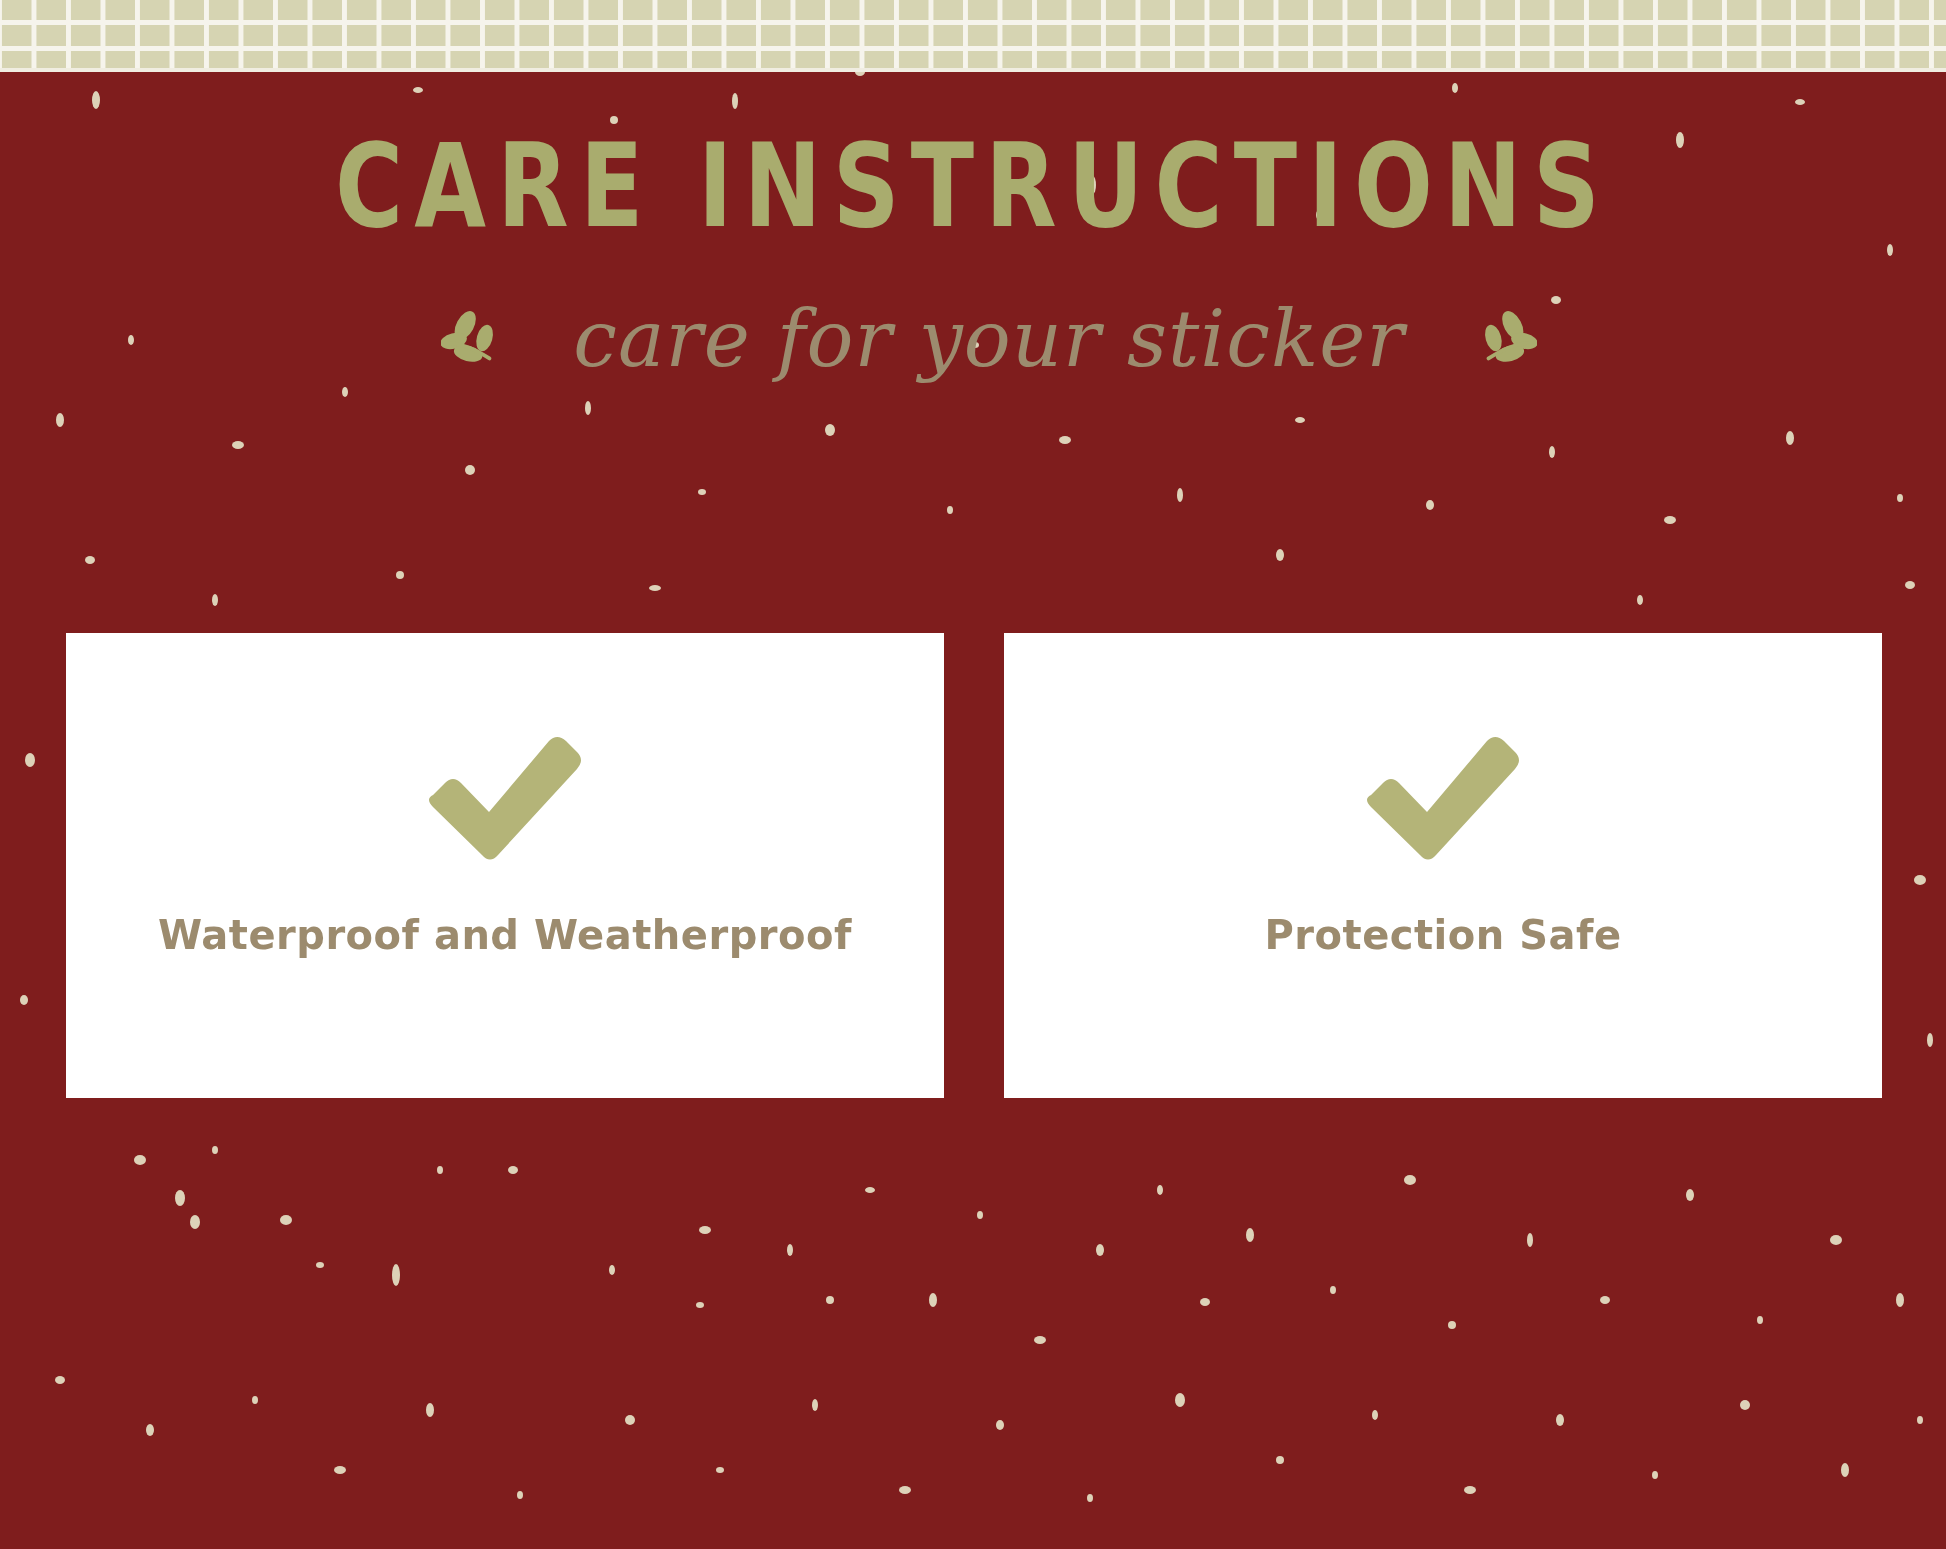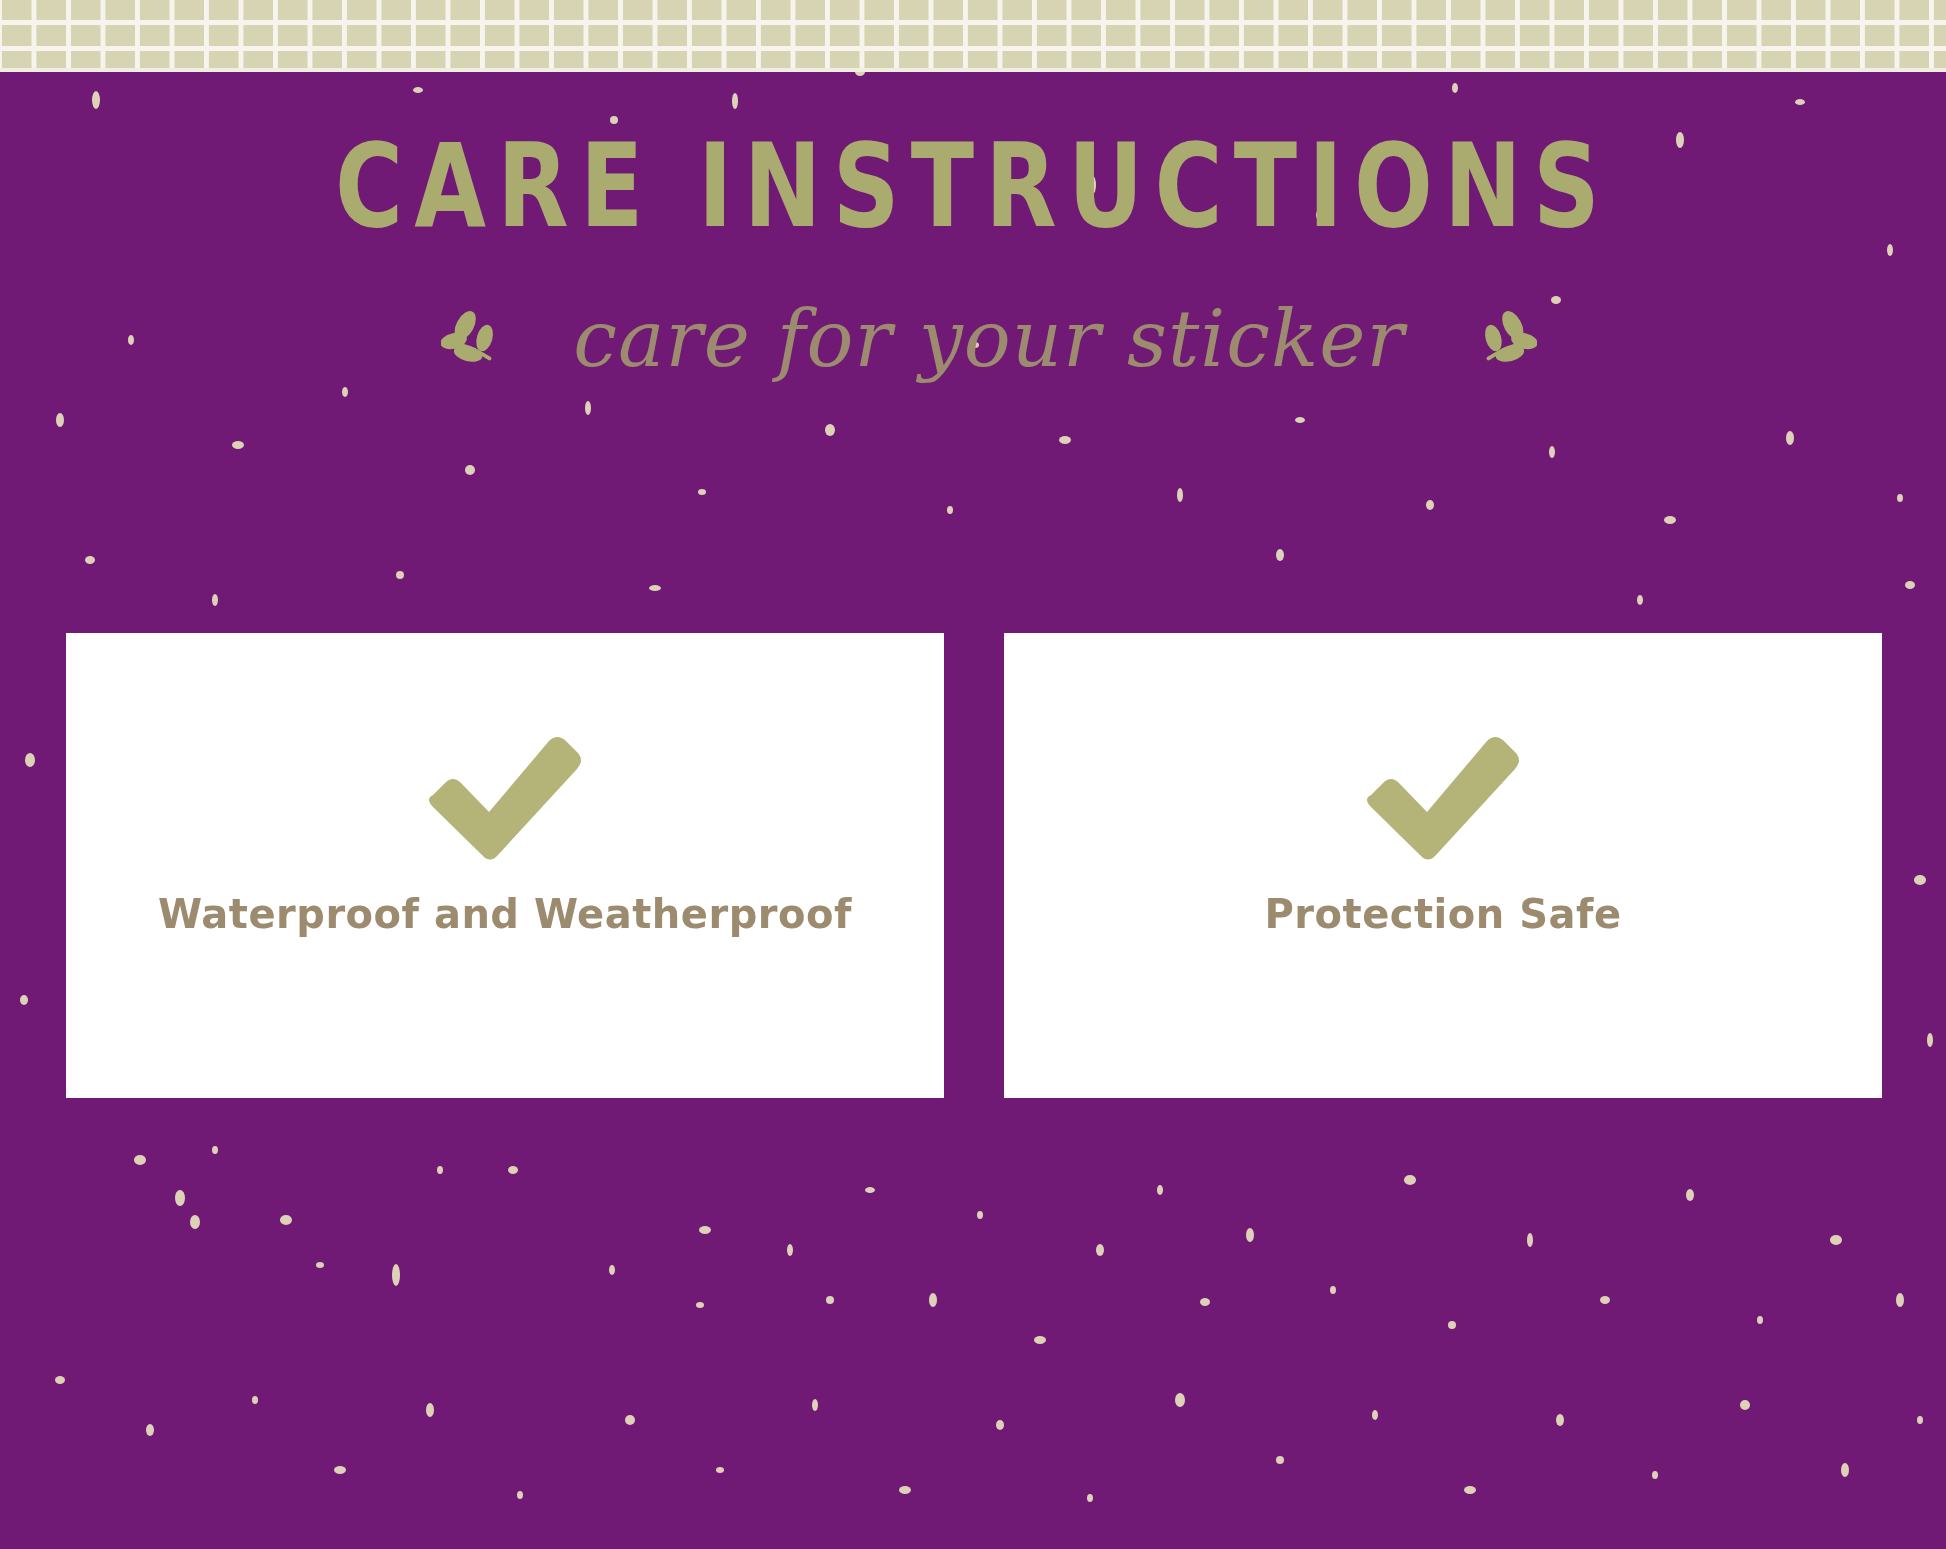--- a/index.html
+++ b/index.html
@@ -11,21 +11,21 @@
     height: 1549px;
     overflow: hidden;
     background: #F4F1E9;
     font-family: "DejaVu Sans", sans-serif;
   }
 
   #poster {
     position: relative;
     width: 1946px;
     height: 1549px;
-    background: #701a75;
+    background: #7f1d1d;
     overflow: hidden;
   }
 
   
   .speckles {
     position: absolute;
     inset: 0;
     pointer-events: none;
     z-index: 1;
   }
@@ -133,21 +133,21 @@
     box-sizing: border-box;
   }
 
   .check-icon {
     width: 172px;
     height: 140px;
     flex: 0 0 auto;
   }
 
   .card-label {
-    margin-top: 24px;
+    margin-top: 45px;
     padding: 0 40px;
     text-align: center;
     font-family: "DejaVu Sans", sans-serif;
     font-weight: 700;
     font-size: 40px;
     line-height: 1.28;
     letter-spacing: 0.5px;
     color: #9C8B6E;
   }
 </style>

